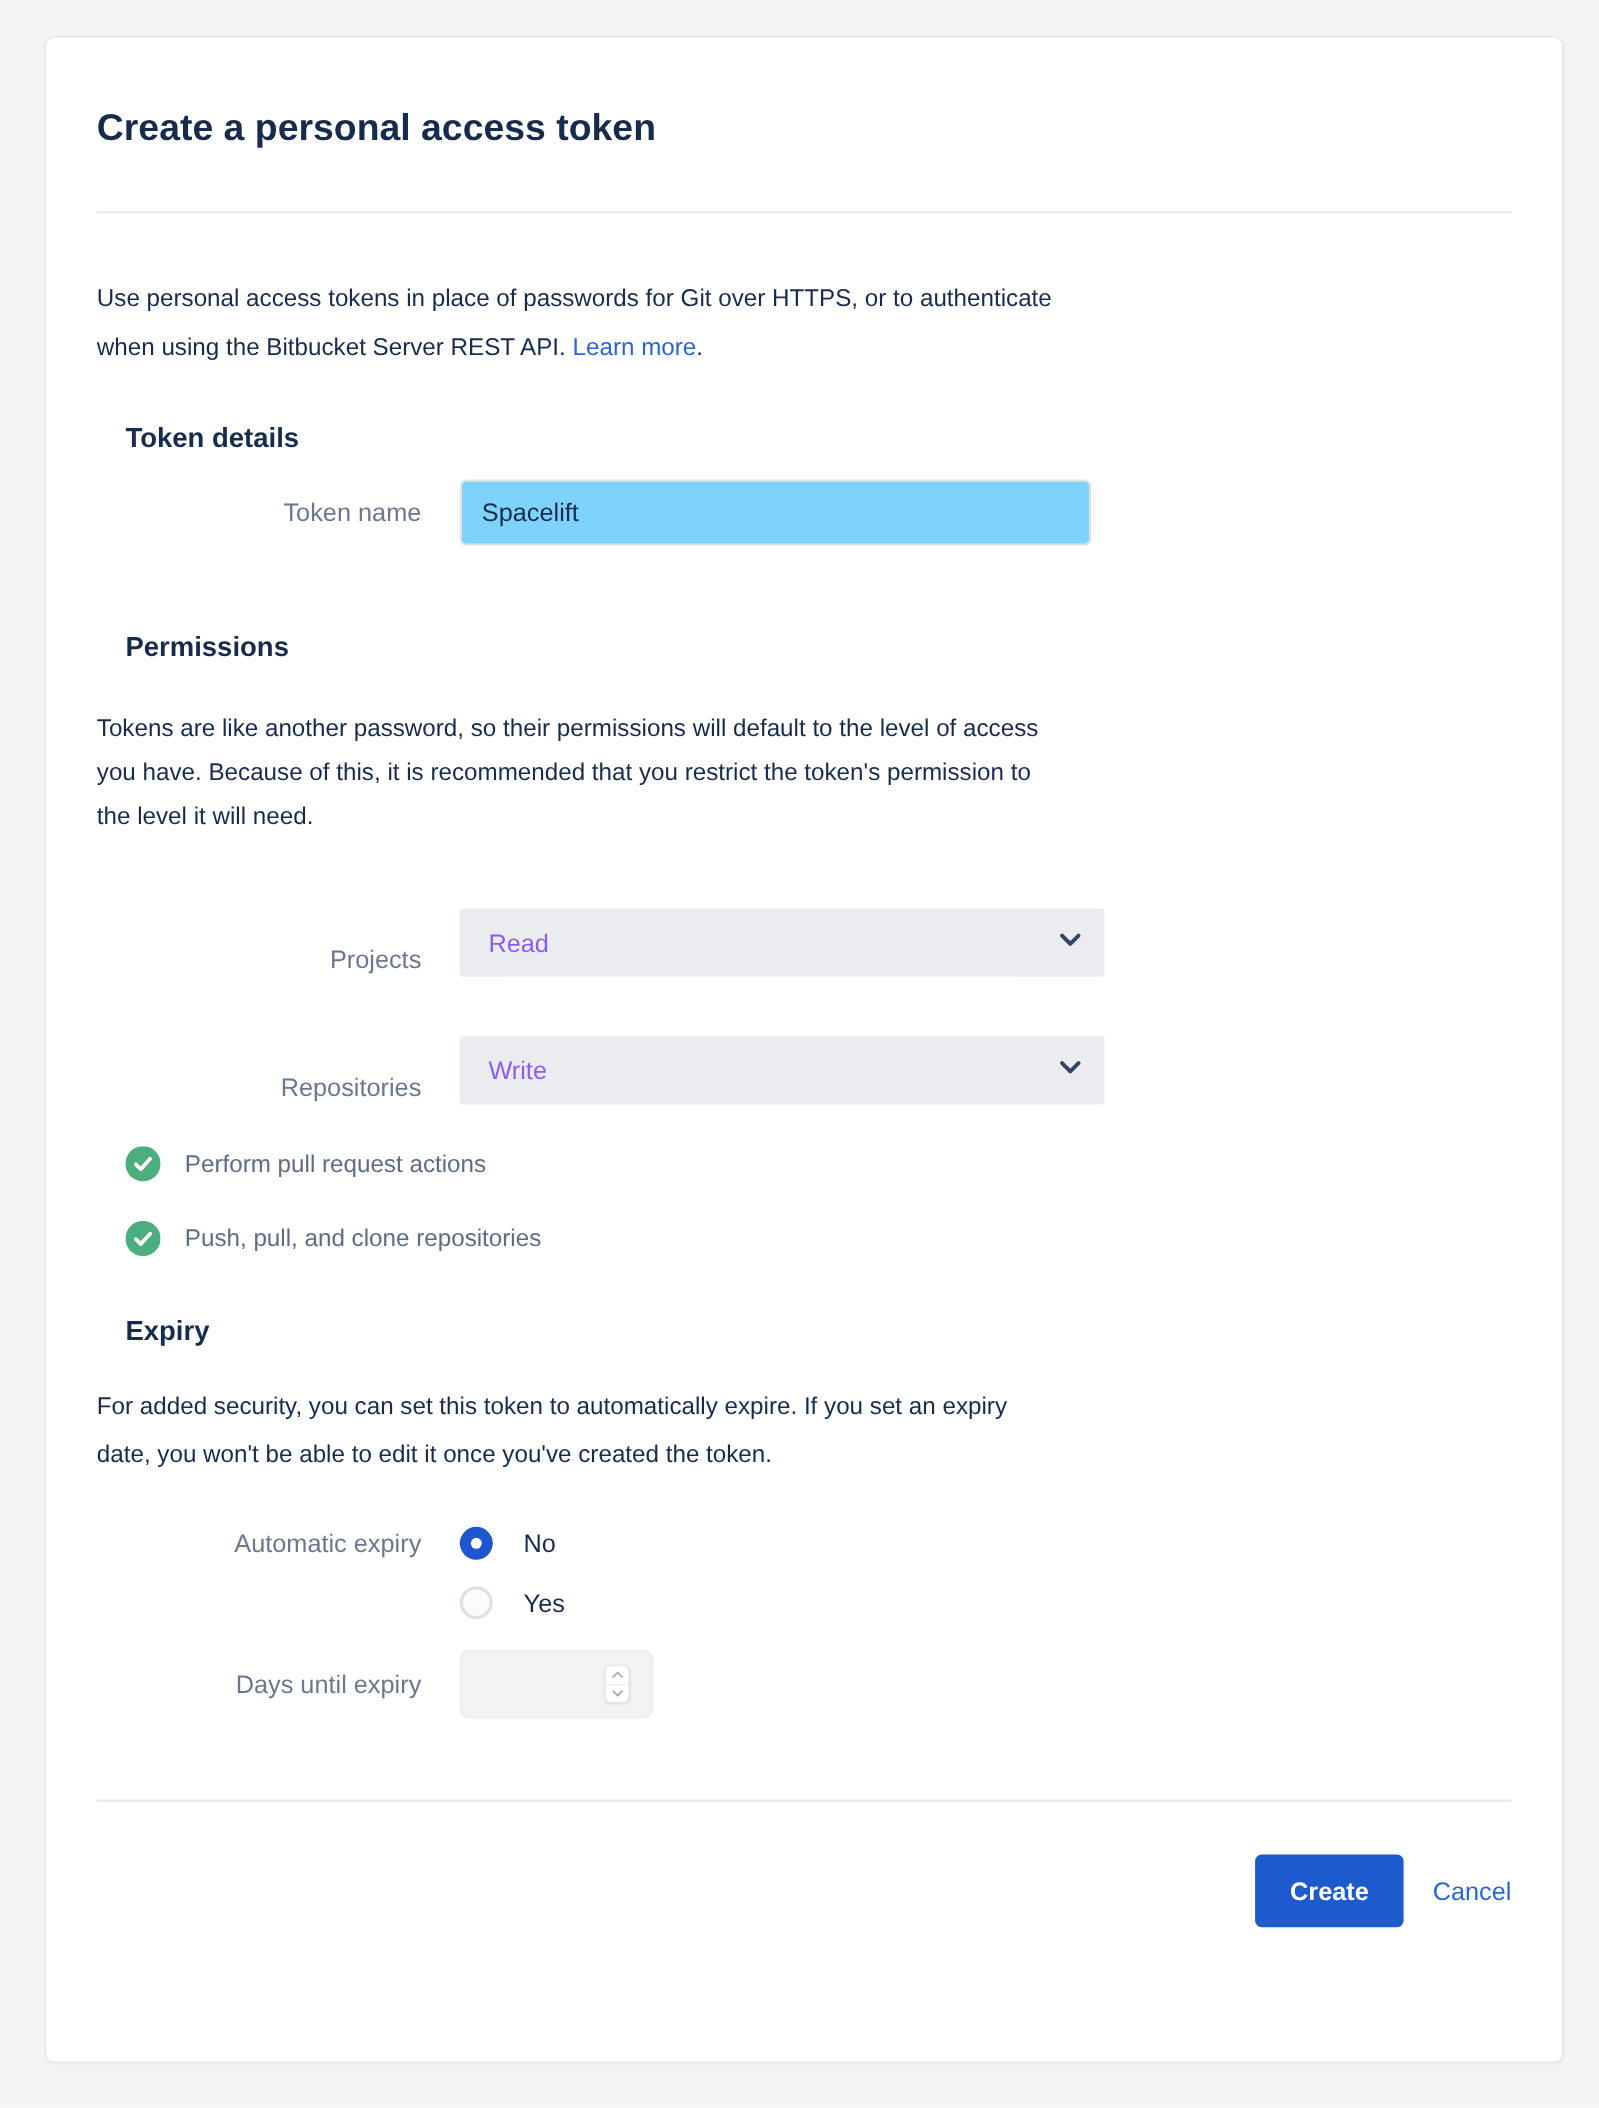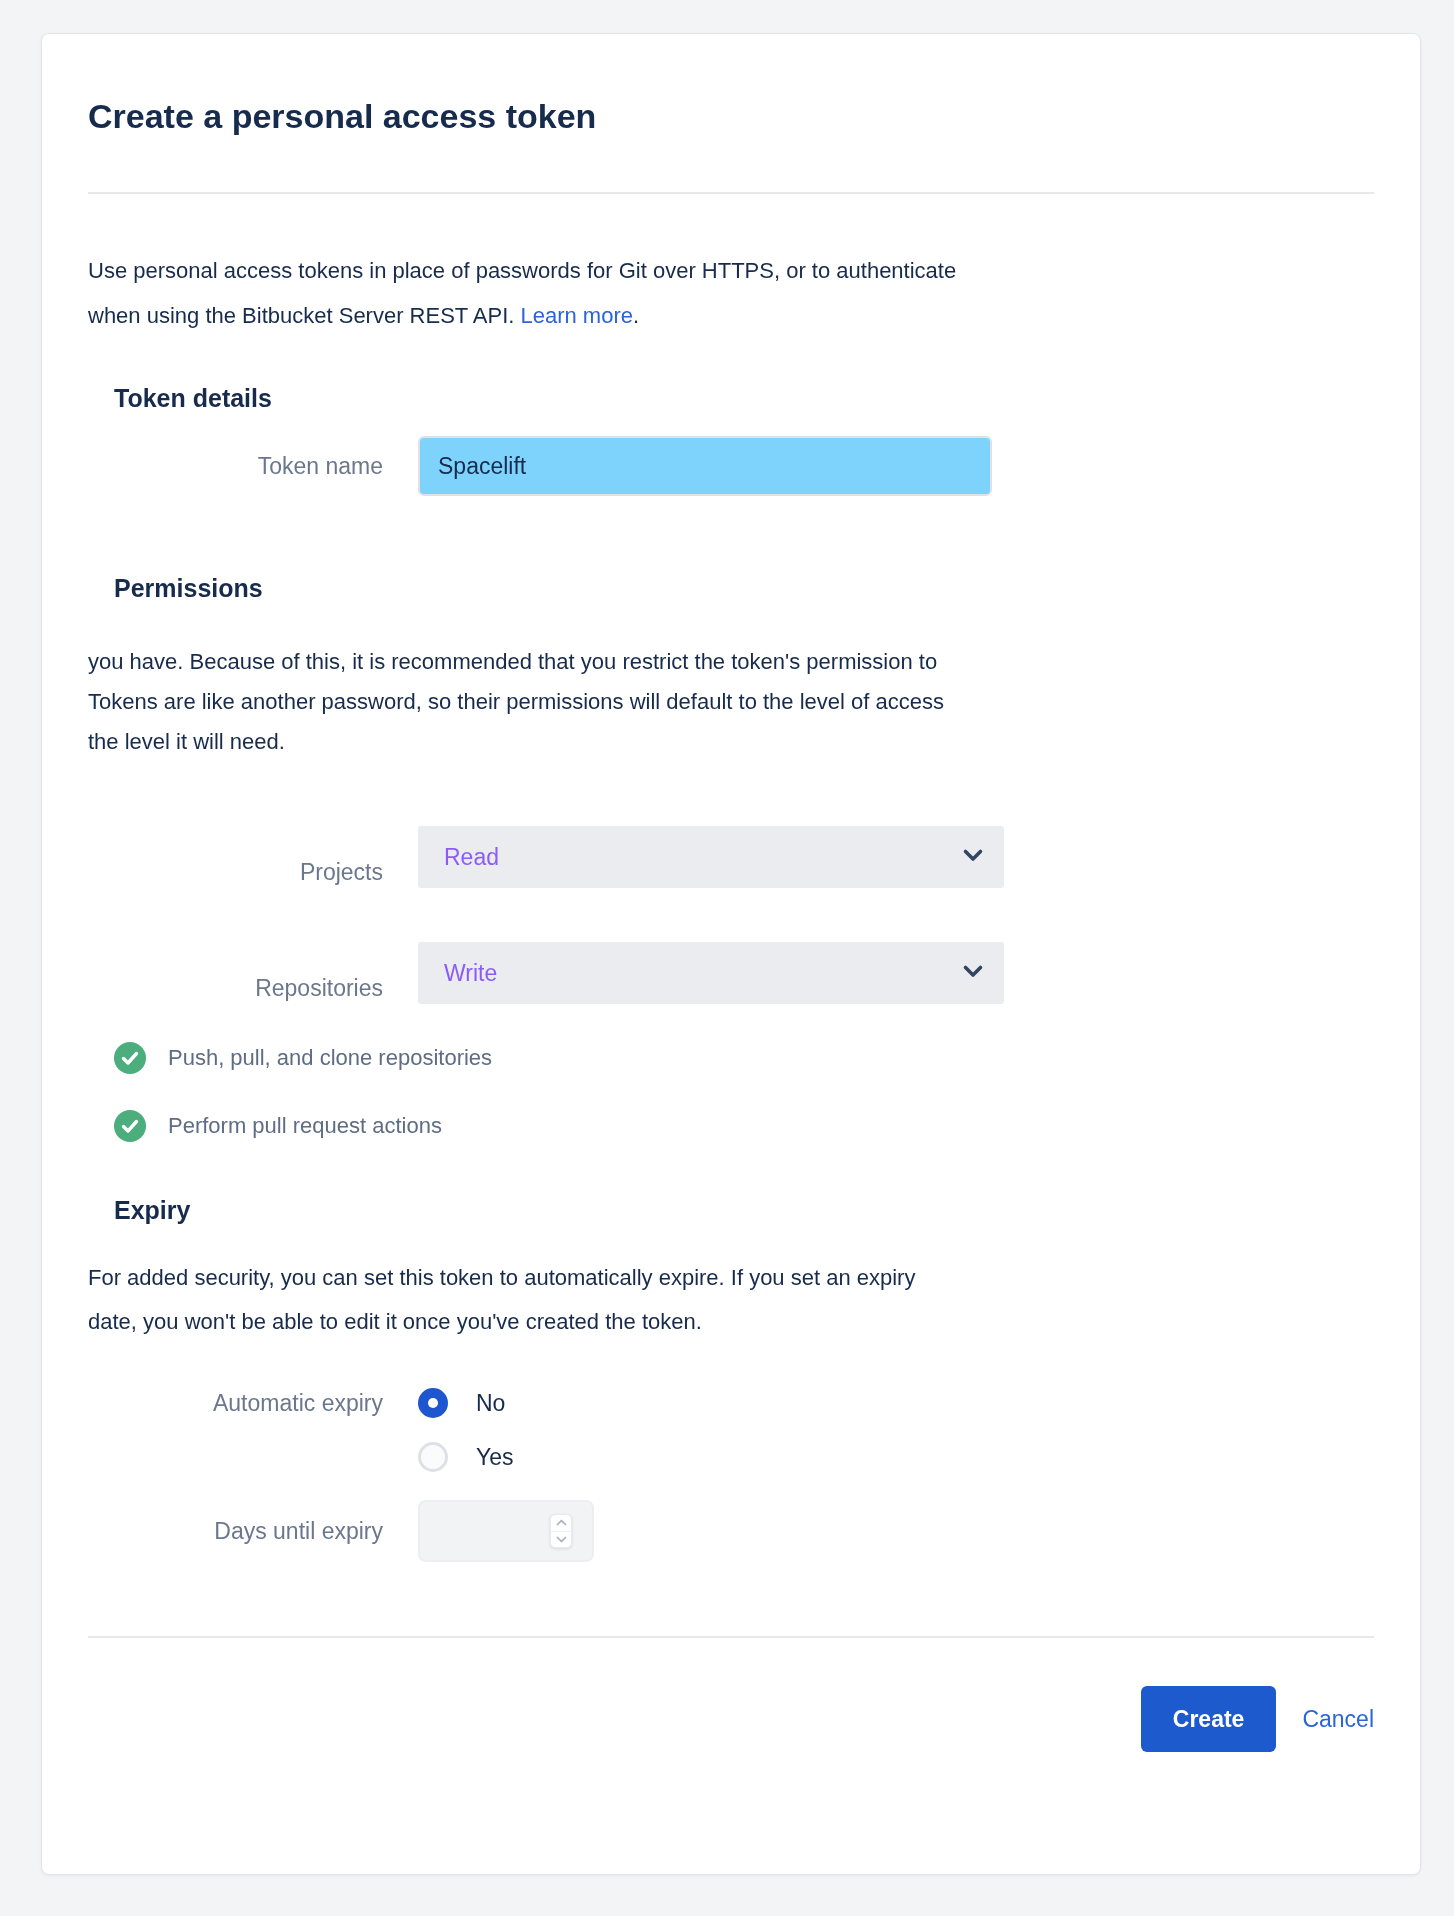--- a/index.html
+++ b/index.html
@@ -164,22 +164,22 @@
     <h2 class="section-heading">Token details</h2>
 
     <div class="form-row token-row">
       <div class="field-label">Token name</div>
       <input class="text-input" type="text" value="Spacelift" style="">
     </div>
 
     <h2 class="section-heading permissions">Permissions</h2>
 
     <div class="para perm-desc">
+      <div>Tokens are like another password, so their permissions will default to the level of access</div>
       <div>you have. Because of this, it is recommended that you restrict the token's permission to</div>
-      <div>Tokens are like another password, so their permissions will default to the level of access</div>
       <div>the level it will need.</div>
     </div>
 
     <div class="form-row select-row">
       <div class="field-label">Projects</div>
       <div class="select-box">
         <span class="select-value">Read</span>
         <span>
           <svg width="22" height="15" viewBox="0 0 22 15">
               <path d="M3.5 3.5 L11 11 L18.5 3.5" stroke="#344563" stroke-width="3.6" fill="none" stroke-linecap="round" stroke-linejoin="round"></path>
@@ -202,30 +202,30 @@
 
 
     <div class="check-list">
       <div class="check-item">
         <span class="icon-wrap">
           <svg width="32" height="32" viewBox="0 0 32 32">
               <circle cx="16" cy="16" r="16" fill="#4CAD7D"></circle>
               <path d="M9.5 16.5 L14 21 L22.5 11.5" stroke="#FFFFFF" stroke-width="3.4" fill="none" stroke-linecap="round" stroke-linejoin="round"></path>
             </svg>
         </span>
-        <span class="check-text">Push, pull, and clone repositories</span>
+        <span class="check-text">Perform pull request actions</span>
       </div>
       <div class="check-item">
         <span class="icon-wrap">
           <svg width="32" height="32" viewBox="0 0 32 32">
               <circle cx="16" cy="16" r="16" fill="#4CAD7D"></circle>
               <path d="M9.5 16.5 L14 21 L22.5 11.5" stroke="#FFFFFF" stroke-width="3.4" fill="none" stroke-linecap="round" stroke-linejoin="round"></path>
             </svg>
         </span>
-        <span class="check-text">Perform pull request actions</span>
+        <span class="check-text">Push, pull, and clone repositories</span>
       </div>
     </div>
 
     <h2 class="section-heading expiry">Expiry</h2>
 
     <div class="para expiry-desc">
       <div>For added security, you can set this token to automatically expire. If you set an expiry</div>
       <div>date, you won't be able to edit it once you've created the token.</div>
     </div>
 

